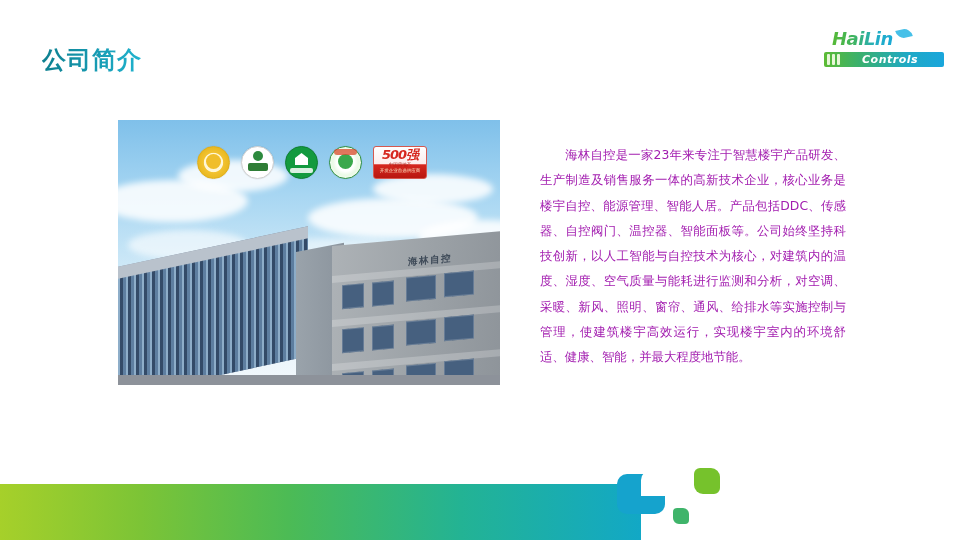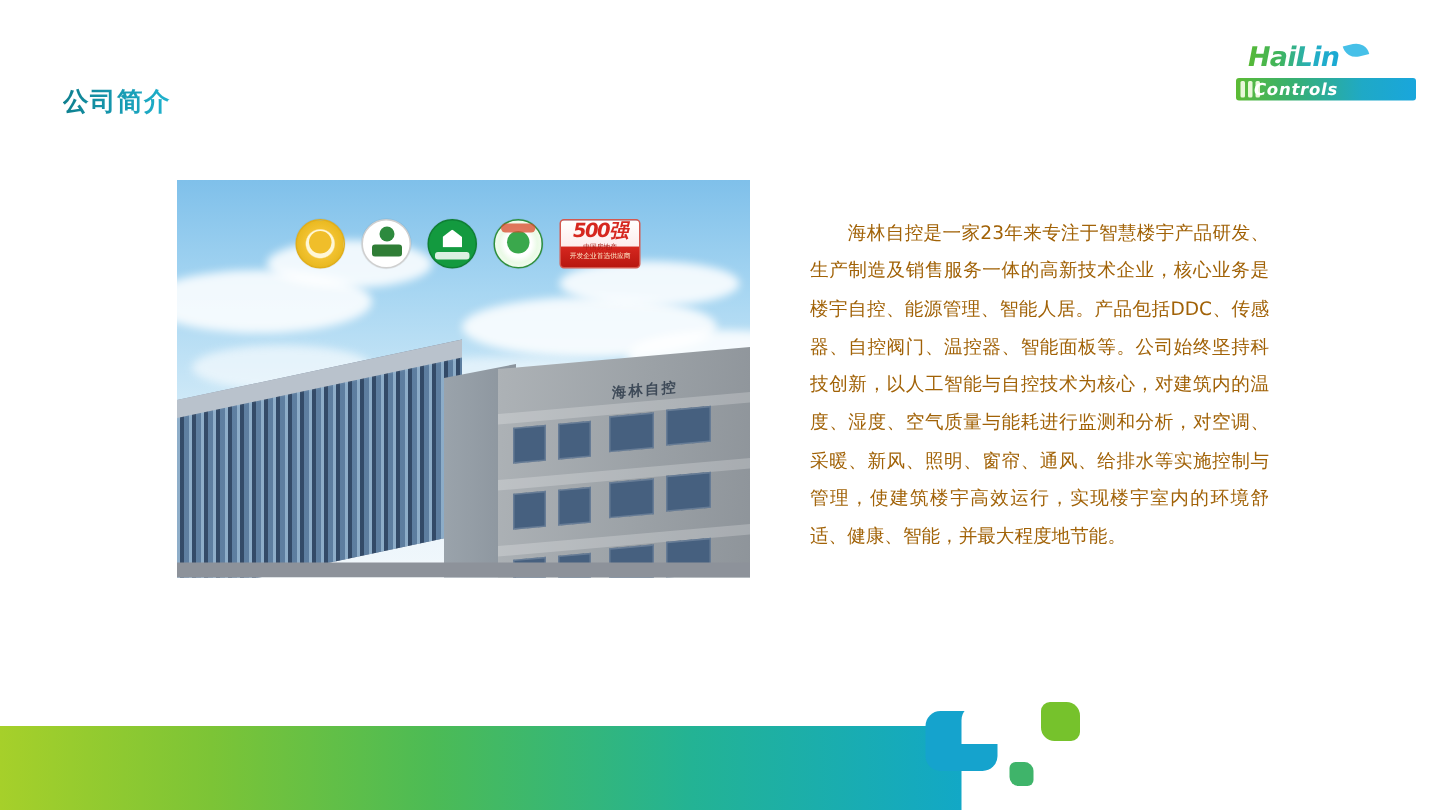--- a/index.html
+++ b/index.html
@@ -4,22 +4,22 @@
 <style>
   html,body{margin:0;padding:0;}
   body{
     width:960px;height:540px;background:#ffffff;overflow:hidden;position:relative;
     font-family:"Liberation Sans","DejaVu Sans",sans-serif;
   }
   .slide{position:absolute;inset:0;background:#fff;overflow:hidden;}
 
   
   .page-title{
-    position:absolute;left:42px;top:56px;
-    font-size:17px;font-weight:bold;letter-spacing:1px;
+    position:absolute;left:42px;top:44px;
+    font-size:24px;font-weight:bold;letter-spacing:1px;
     background:linear-gradient(90deg,#0d7f8e 0%,#1596ad 45%,#20b3cf 100%);
     -webkit-background-clip:text;background-clip:text;
     -webkit-text-fill-color:transparent;color:#1291a6;
     white-space:nowrap;
   }
 
   
   .logo{position:absolute;right:12px;top:30px;width:128px;height:40px;}
   .logo-word{
     position:absolute;left:12px;top:-2px;
@@ -32,21 +32,21 @@
   .logo-leaf{
     position:absolute;left:76px;top:-1px;width:16px;height:9px;
     background:#46c0e8;border-radius:0 10px 0 10px;transform:rotate(-14deg);
   }
   .logo-bar{
     position:absolute;left:4px;top:22px;width:120px;height:15px;
     background:linear-gradient(90deg,#5cbb34 0%,#39b06e 30%,#1fa9c6 70%,#19a6dc 100%);
     border-radius:2px;
   }
   .logo-bar-txt{
-    position:absolute;left:16px;top:22px;height:15px;line-height:15px;
+    position:absolute;left:42px;top:22px;height:15px;line-height:15px;
     font-size:11px;font-weight:bold;font-style:italic;color:#ffffff;letter-spacing:0.5px;
     font-family:"DejaVu Sans",sans-serif;
   }
   .logo-ticks{position:absolute;left:7px;top:24px;display:flex;gap:2px;}
   .logo-ticks i{display:block;width:3px;height:11px;background:#e8f7d8;border-radius:1px;}
 
   
   .photo{
     position:absolute;left:118px;top:120px;width:382px;height:265px;
     overflow:hidden;
@@ -123,21 +123,21 @@
   .sign{
     position:absolute;left:290px;top:134px;
     font-size:9.5px;font-weight:bold;color:#3e4a58;letter-spacing:1.5px;
     transform:skewY(-5deg);
   }
   .ground{position:absolute;left:0;right:0;bottom:0;height:10px;background:#8d929a;}
 
   
   .copy{
     position:absolute;left:540px;top:142px;width:306px;
-    font-size:12.4px;line-height:25.3px;color:#a16207;
+    font-size:12.4px;line-height:25.3px;color:#a21caf;
     text-align:justify;text-justify:inter-ideograph;
     font-family:"DejaVu Sans",sans-serif;
   }
   .copy .indent{display:inline-block;width:25px;}
 
   
   .footer-bar{
     position:absolute;left:0;bottom:0;width:641px;height:56px;
     background:linear-gradient(90deg,#a6d02a 0%,#7cc436 22%,#4cbb55 45%,#23b394 72%,#12a8c6 100%);
   }

